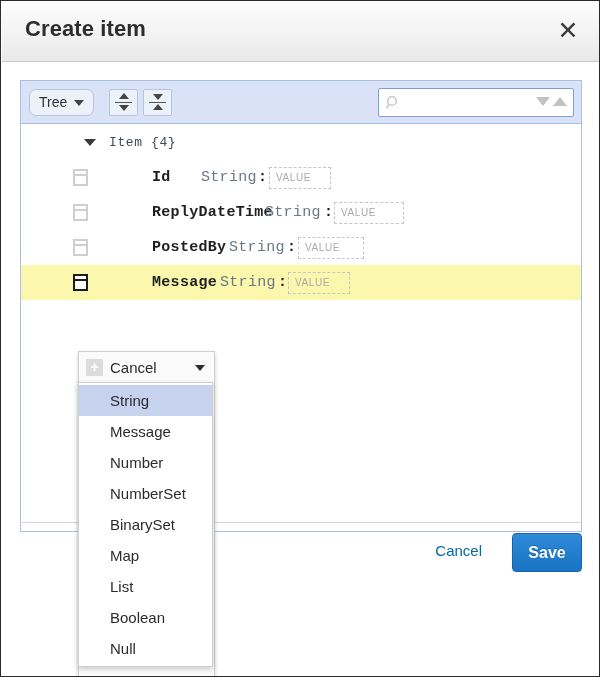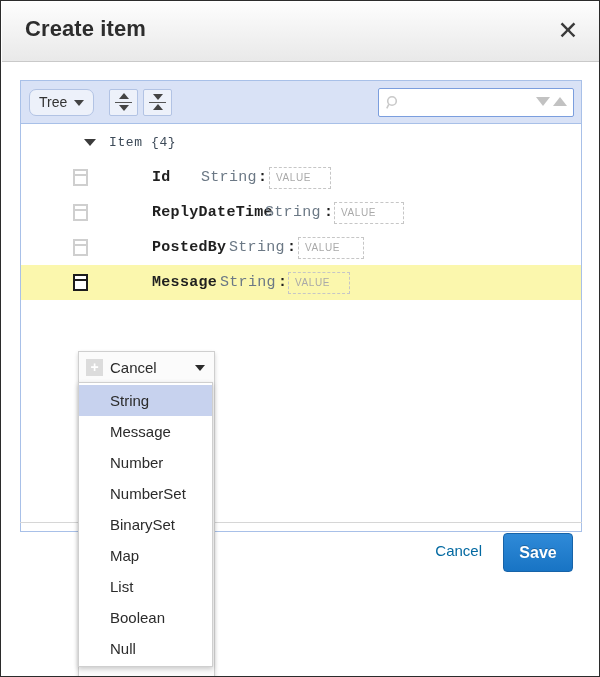--- a/index.html
+++ b/index.html
@@ -380,21 +380,21 @@
   .cancel-link {
     position: absolute;
     right: 118px;
     top: 480px;
     font-size: 15px;
     color: #0369a1;
     cursor: pointer;
   }
   .save-btn {
     position: absolute;
-    right: 27px;
+    right: 18px;
     top: 471px;
     width: 70px;
     height: 39px;
     box-sizing: border-box;
     background: linear-gradient(to bottom, #2f8ad8 0%, #1874c4 100%);
     border: 1px solid #1763a8;
     border-radius: 4px;
     color: #ffffff;
     font-size: 16px;
     font-weight: bold;

